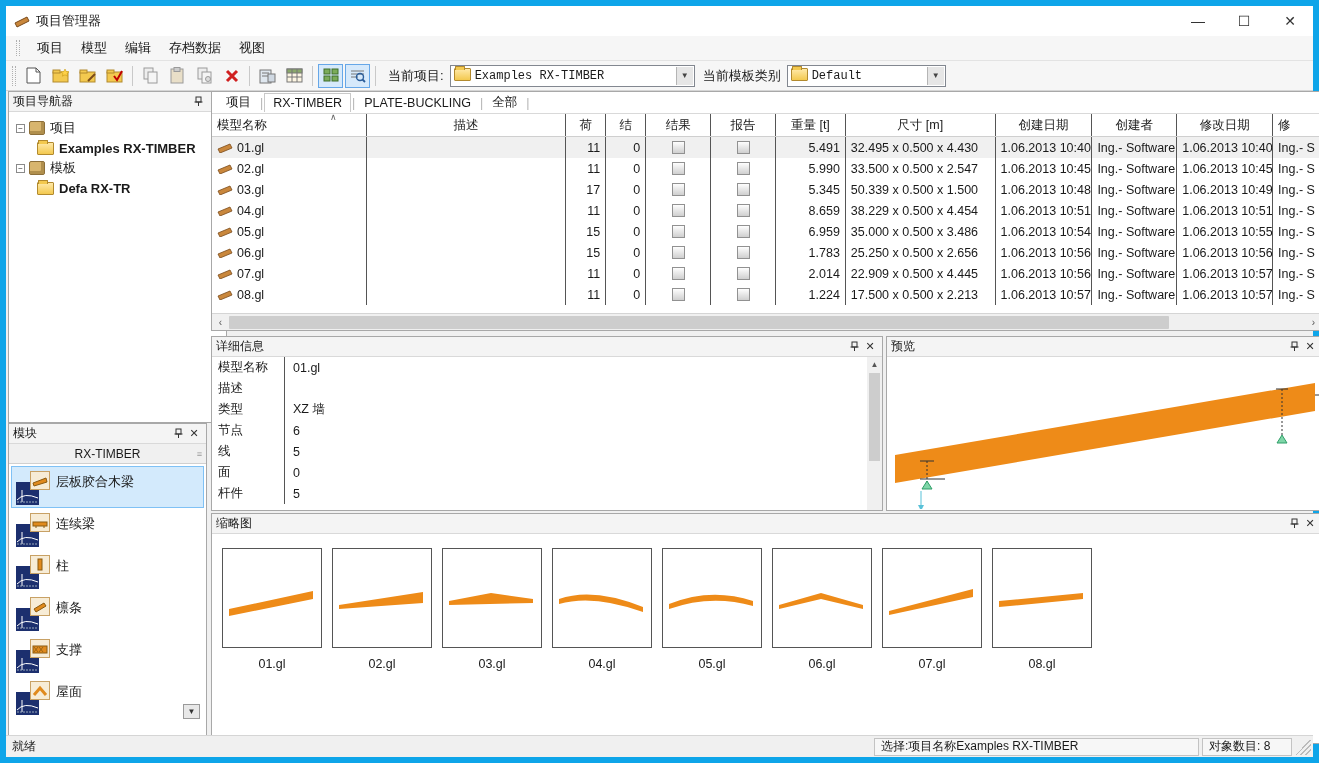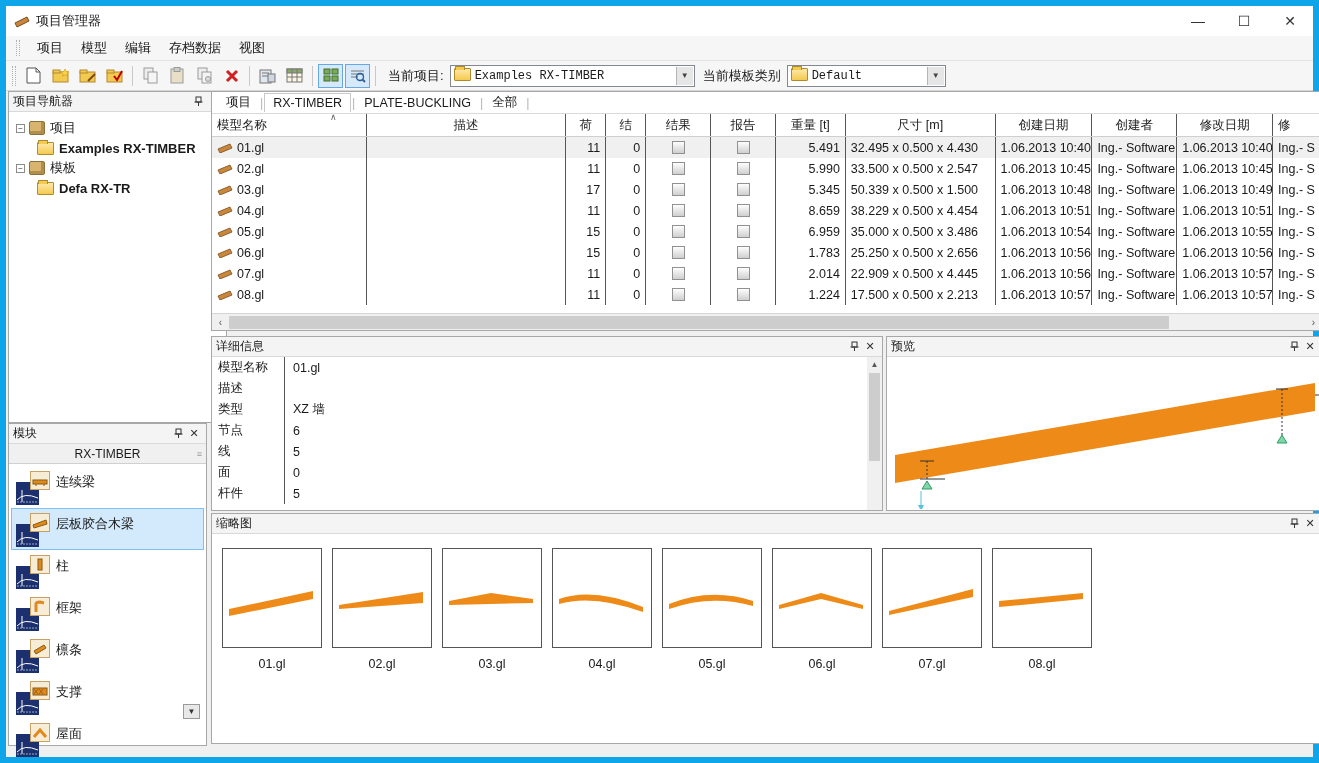--- a/index.html
+++ b/index.html
@@ -315,89 +315,72 @@
             <line x1="4.5" y1="6" x2="4.5" y2="10" stroke="#333"></line>
           </svg>
         </span>
       <span class="ph-btn">✕</span>
     </div>
     <div class="mod-group-header">
       <span>RX-TIMBER</span>
       <span class="dots">≡</span>
     </div>
     <div class="mod-list">
+      <div class="mod-item selected">
+        <span class="mod-icon">
+          <span class="navy">
+              <svg width="23" height="23">
+                <path d="M1,18 Q8,10 22,16" stroke="#fff" fill="none"></path>
+                <line x1="6" y1="8" x2="6" y2="20" stroke="#fff"></line>
+                <line x1="1" y1="20" x2="22" y2="20" stroke="#9ab" stroke-dasharray="2,1"></line>
+              </svg>
+            </span>
+          <span class="tan">
+              <svg width="16" height="12">
+                <polygon points="1,8 14,3 15,7 2,11" fill="#e08a1e" stroke="#8a5a10"></polygon>
+              </svg>
+            </span>
+        </span>
+        <span class="mod-label">层板胶合木梁</span>
+      </div>
       <div class="mod-item">
         <span class="mod-icon">
           <span class="navy">
               <svg width="23" height="23">
                 <path d="M1,18 Q8,10 22,16" stroke="#fff" fill="none"></path>
                 <line x1="6" y1="8" x2="6" y2="20" stroke="#fff"></line>
                 <line x1="1" y1="20" x2="22" y2="20" stroke="#9ab" stroke-dasharray="2,1"></line>
               </svg>
             </span>
           <span class="tan">
               <svg width="16" height="12">
                 <rect x="1" y="5" width="14" height="4" fill="#e08a1e" stroke="#8a5a10"></rect>
                 <line x1="4" y1="9" x2="4" y2="11" stroke="#8a5a10"></line>
                 <line x1="12" y1="9" x2="12" y2="11" stroke="#8a5a10"></line>
               </svg>
             </span>
         </span>
         <span class="mod-label">连续梁</span>
       </div>
-      <div class="mod-item selected">
-        <span class="mod-icon">
-          <span class="navy">
-              <svg width="23" height="23">
-                <path d="M1,18 Q8,10 22,16" stroke="#fff" fill="none"></path>
-                <line x1="6" y1="8" x2="6" y2="20" stroke="#fff"></line>
-                <line x1="1" y1="20" x2="22" y2="20" stroke="#9ab" stroke-dasharray="2,1"></line>
-              </svg>
-            </span>
-          <span class="tan">
-              <svg width="16" height="12">
-                <polygon points="1,8 14,3 15,7 2,11" fill="#e08a1e" stroke="#8a5a10"></polygon>
-              </svg>
-            </span>
-        </span>
-        <span class="mod-label">层板胶合木梁</span>
-      </div>
       <div class="mod-item">
         <span class="mod-icon">
           <span class="navy">
               <svg width="23" height="23">
                 <path d="M1,18 Q8,10 22,16" stroke="#fff" fill="none"></path>
                 <line x1="6" y1="8" x2="6" y2="20" stroke="#fff"></line>
                 <line x1="1" y1="20" x2="22" y2="20" stroke="#9ab" stroke-dasharray="2,1"></line>
               </svg>
             </span>
           <span class="tan">
               <svg width="16" height="13">
                 <rect x="6" y="1" width="4" height="11" fill="#e08a1e" stroke="#8a5a10"></rect>
               </svg>
             </span>
         </span>
         <span class="mod-label">柱</span>
-      </div>
-      <div class="mod-item">
-        <span class="mod-icon">
-          <span class="navy">
-              <svg width="23" height="23">
-                <path d="M1,18 Q8,10 22,16" stroke="#fff" fill="none"></path>
-                <line x1="6" y1="8" x2="6" y2="20" stroke="#fff"></line>
-                <line x1="1" y1="20" x2="22" y2="20" stroke="#9ab" stroke-dasharray="2,1"></line>
-              </svg>
-            </span>
-          <span class="tan">
-              <svg width="16" height="13">
-                <path d="M4,12 L4,4 Q4,2 8,2 L12,3" fill="none" stroke="#e08a1e" stroke-width="3"></path>
-              </svg>
-            </span>
-        </span>
-        <span class="mod-label">框架</span>
       </div>
       <div class="mod-item">
         <span class="mod-icon">
           <span class="navy">
               <svg width="23" height="23">
                 <path d="M1,18 Q8,10 22,16" stroke="#fff" fill="none"></path>
                 <line x1="6" y1="8" x2="6" y2="20" stroke="#fff"></line>
                 <line x1="1" y1="20" x2="22" y2="20" stroke="#9ab" stroke-dasharray="2,1"></line>
               </svg>
             </span>
@@ -834,14 +817,20 @@
         <div class="thumb-box">
             <svg width="98" height="98">
               <polygon points="6,52 90,44 90,50 6,58" fill="#ee8b18"></polygon>
             </svg>
           </div>
         <div class="thumb-label">08.gl</div>
       </div>
     </div>
   </div>
 
+  <div class="statusbar">
+    <span class="sb-ready">就绪</span>
+    <div class="sb-box sb-sel">选择:项目名称Examples RX-TIMBER</div>
+    <div class="sb-box sb-count">对象数目: 8</div>
+    <div class="sb-grip"></div>
+  </div>
 
 </div>
 
 </body></html>

